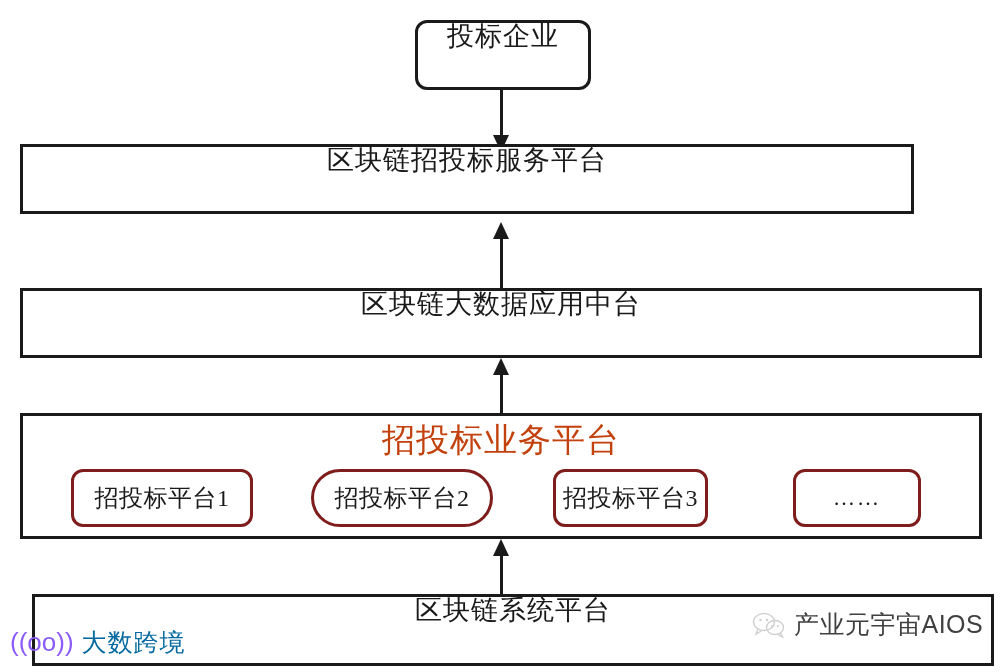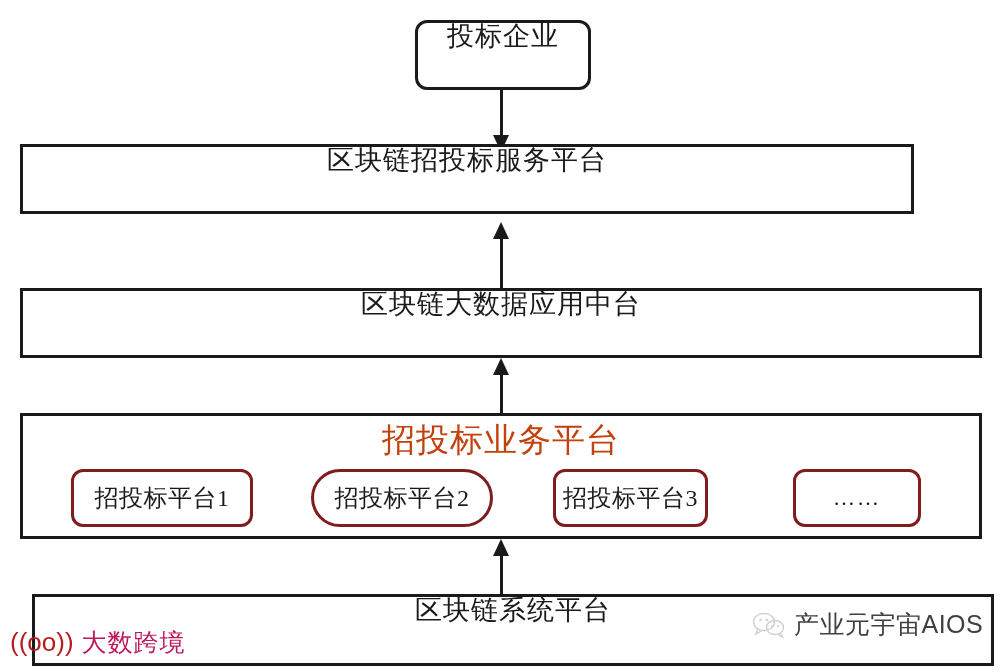--- a/index.html
+++ b/index.html
@@ -180,26 +180,26 @@
   }
   #watermark-left {
     left: 10px;
     top: 626px;
     color: #cfcfcf;
   }
   #watermark-left .wm-text {
     font-size: 25px;
     letter-spacing: 1px;
     font-family: "Liberation Sans", sans-serif;
-    color: #be185d;
+    color: #0369a1;
   }
   #watermark-left .wm-mark {
     font-size: 26px;
     font-family: "Liberation Sans", sans-serif;
-    color: #b91c1c;
+    color: #8b5cf6;
   }
   #watermark-right {
     left: 752px;
     top: 608px;
     color: #d0d0d0;
   }
   #watermark-right .wm-text {
     font-size: 25px;
     letter-spacing: 0.5px;
     font-family: "Liberation Sans", sans-serif;

